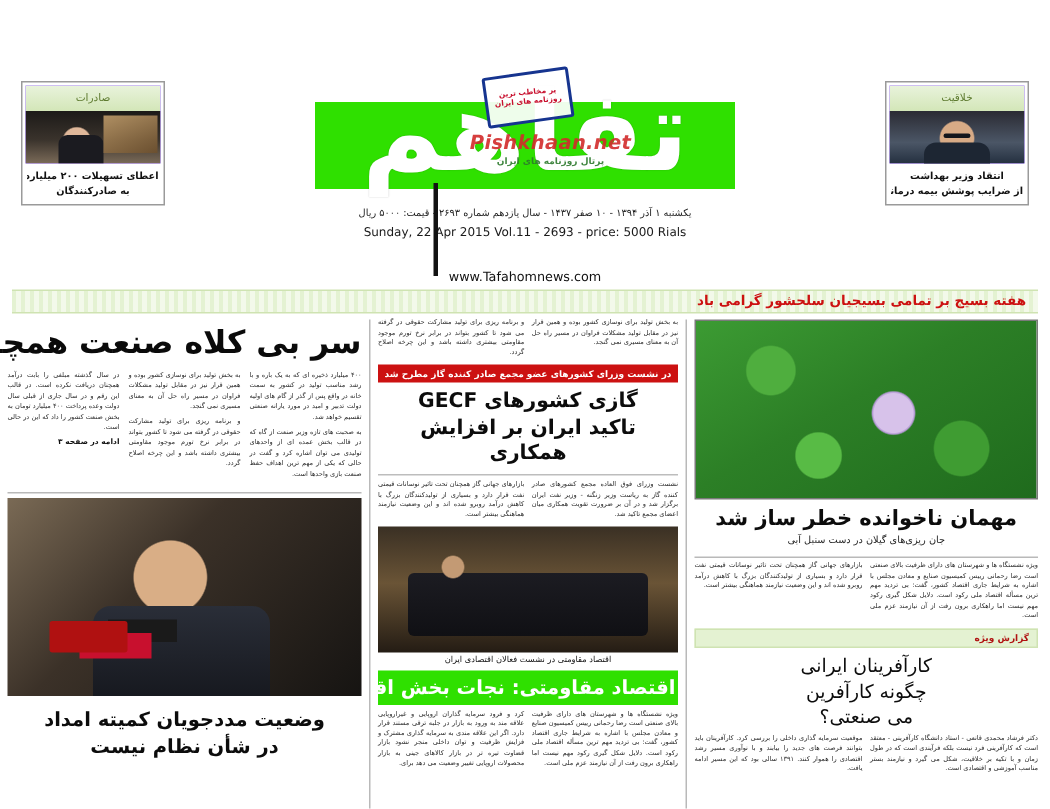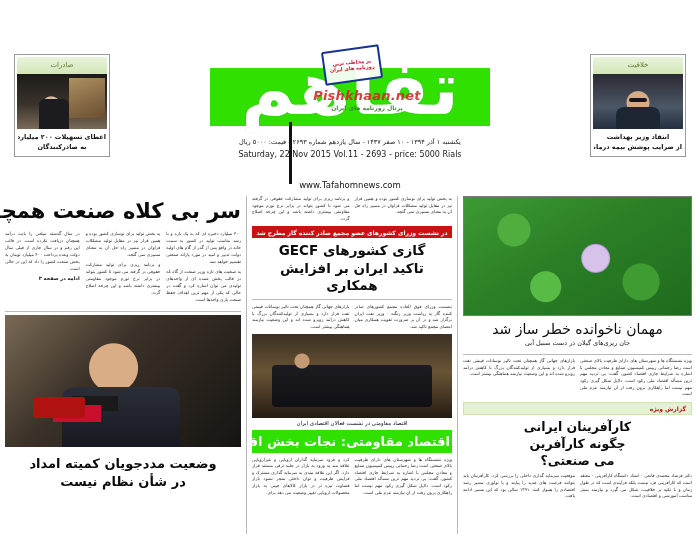--- a/index.html
+++ b/index.html
@@ -37,21 +37,21 @@
   .promo-box {
     width: 96px;
     border: 1px solid #9a9a9a;
     background: #fff;
     padding: 2px;
     margin-top: 14px;
     flex: 0 0 auto;
   }
   .promo-photo {
     width: 100%;
-    height: 72px;
+    height: 52px;
     position: relative;
     overflow: hidden;
     background: #8b5cf6;
   }
   .promo-ornament {
     position:absolute; top:0; left:0; right:0; height:17px;
     background: linear-gradient(180deg,#e9f3dc 0%, #d3e6b8 100%);
     overflow:hidden;
   }
   .promo-ornament span{
@@ -349,21 +349,21 @@
     font-size: 13px;
     font-weight: bold;
     color: #0c0c0c;
     text-align: center;
     line-height: 1.35;
     padding: 8px 2px 2px;
   }
 
   .cap-big {
     font-size: 14px;
-    font-weight: normal;
+    font-weight: bold;
     color: #0c0c0c;
     text-align: center;
     line-height: 1.3;
     padding: 4px 2px 1px;
     white-space: nowrap;
   }
   .cap-sub {
     font-size: 6.5px;
     color: #222;
     text-align: center;
@@ -378,21 +378,21 @@
     background: #e4f2d2;
     color: #b01111;
     font-size: 6px;
     font-weight: bold;
     text-align: right;
     padding: 2px 5px;
     border: 1px solid #cfe3b2;
   }
   .sr-head {
     font-size: 12.5px;
-    font-weight: bold;
+    font-weight: normal;
     line-height: 1.35;
     text-align: center;
     color: #0c0c0c;
     padding: 4px 2px;
   }
 
   .mini-cols {
     display:flex; gap:5px;
     font-size:4.4px; line-height:6.6px; color:#2b2b2b; text-align:justify;
   }
@@ -432,38 +432,41 @@
         <div class="logo-tail"></div>
         <div class="logo-stamp">
           <span>پر مخاطب ترین روزنامه های ایران</span>
         </div>
         <div class="logo-watermark">
           <span>Pishkhaan.net</span>
           <small>پرتال روزنامه های ایران</small>
         </div>
       </div>
       <div class="date-fa">یکشنبه ۱ آذر ۱۳۹۴ - ۱۰ صفر ۱۴۳۷ - سال یازدهم شماره ۲۶۹۳ - قیمت: ۵۰۰۰ ریال</div>
-      <div class="date-en">Saturday, 22 Nov 2015  Vol.11 - 2693 - price: 5000 Rials</div>
+      <div class="date-en">Sunday, 22 Apr 2015  Vol.11 - 2693 - price: 5000 Rials</div>
       <div class="site-url">www.Tafahomnews.com</div>
     </div>
 
     <div class="promo-box">
       <div class="promo-photo">
         <div class="promo-ornament">
           <span>صادرات</span>
         </div>
         <div class="pp-left"></div>
       </div>
       <div class="promo-caption">
         <div>اعطای تسهیلات ۲۰۰ میلیارد تومانی</div>
         <div>به صادرکنندگان</div>
       </div>
     </div>
   </div>
 
+  <div class="slogan-strip">
+    <span>هفته بسیج بر تمامی بسیجیان سلحشور گرامی باد</span>
+  </div>
 
   <div class="content">
 
     <div class="col-right">
       <div class="photo photo-hyacinth"></div>
       <div class="cap-big">مهمان ناخوانده خطر ساز شد</div>
       <div class="cap-sub">جان ریزی‌های گیلان در دست سنبل آبی</div>
       <div class="hr-thin"></div>
 
       <div class="mini-cols" style="margin-bottom:4px;">

